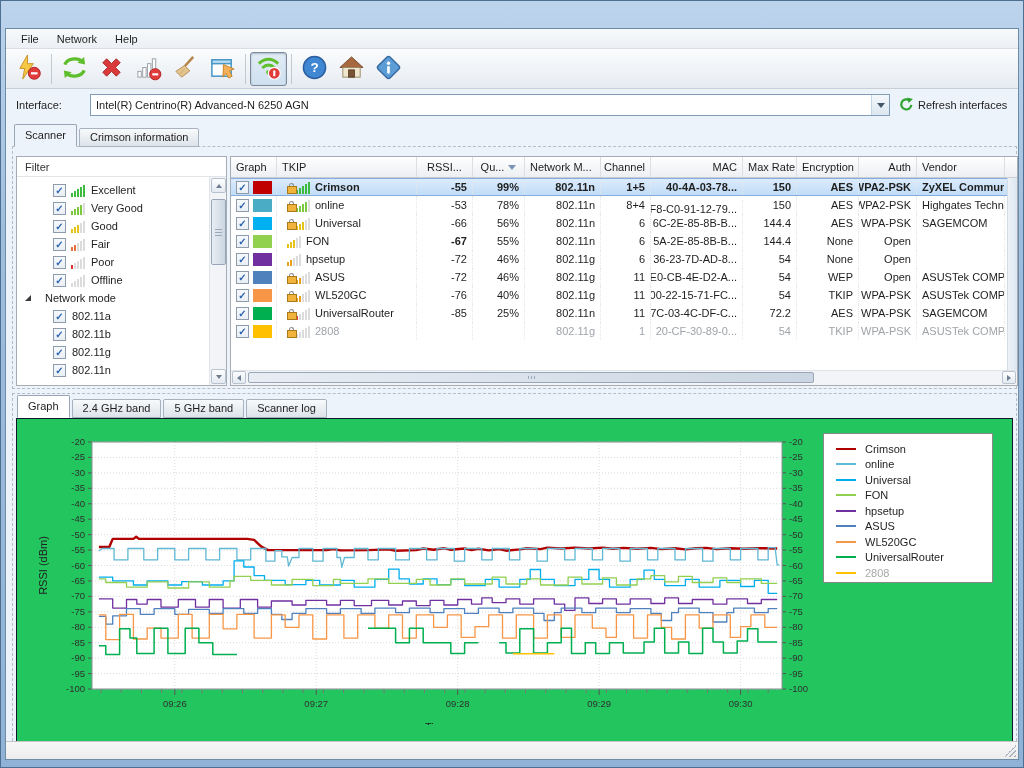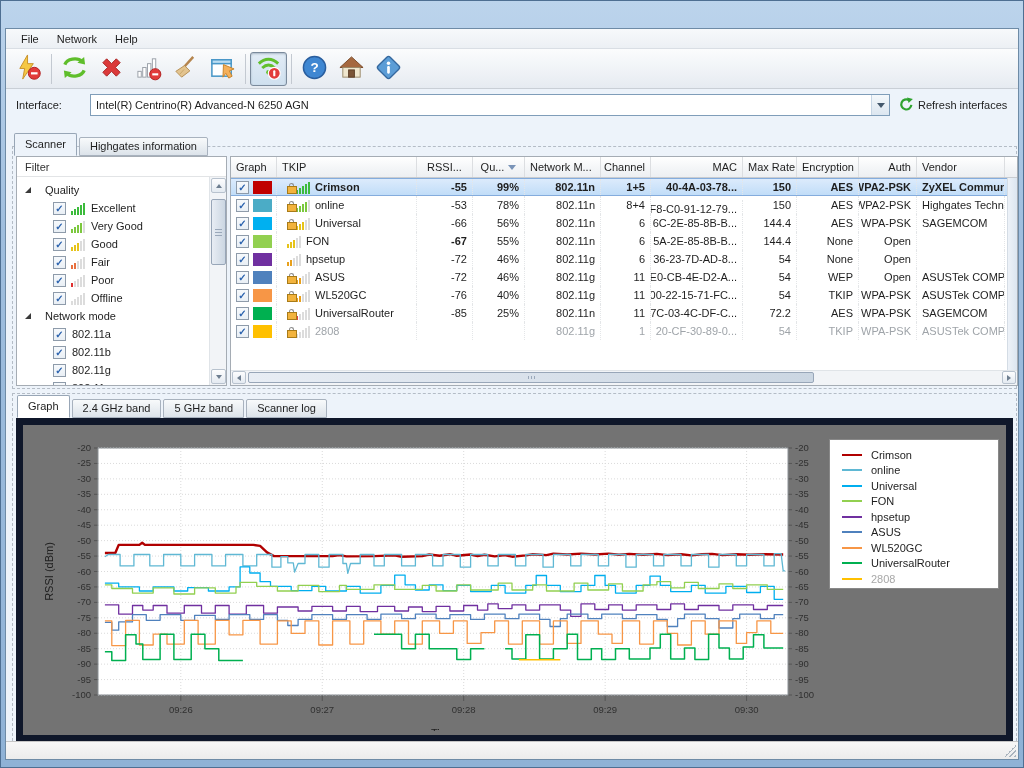--- a/index.html
+++ b/index.html
@@ -37,21 +37,21 @@
   .iface-label{position:absolute;left:10px;top:70px;}
   .combo{position:absolute;left:84px;top:65px;width:800px;height:22px;background:#fff;
     border:1px solid #7F9DB9;display:flex;align-items:center;}
   .combo-text{flex:1;padding-left:5px;}
   .combo-btn{width:18px;height:100%;border-left:1px solid #C6D5E4;background:linear-gradient(#F4F8FB,#DCE6F0);
     display:flex;align-items:center;justify-content:center;}
   .arr-down{width:0;height:0;border-left:4px solid transparent;border-right:4px solid transparent;border-top:5px solid #44586C;}
   .refresh-box{position:absolute;left:893px;top:68px;display:flex;align-items:center;gap:4px;}
   .refresh-box svg{width:15px;height:15px;}
   
-  .tabs1{position:absolute;left:8px;top:104px;height:23px;display:flex;align-items:flex-end;z-index:3;}
+  .tabs1{position:absolute;left:8px;top:95px;height:23px;display:flex;align-items:flex-end;z-index:3;}
   .tabs2{position:absolute;left:4px;top:2px;height:22px;display:flex;align-items:flex-end;z-index:3;}
   .tab{height:19px;padding:2px 10px;border:1px solid #A8B2BE;margin-right:2px;
     background:linear-gradient(#F8FAFB,#DCE3EA);border-radius:2px 2px 0 0;white-space:nowrap;}
   .tab.active{height:23px;padding-top:4px;background:#EDF3FA;border-color:#98A6B6;border-bottom:1px solid #EDF3FA;}
   .tabs2 .tab.active{background:#fff;border-bottom:1px solid #fff;}
   
   .main-group{position:absolute;left:6px;top:117px;width:1005px;height:243px;border:1px dashed #B4BCC6;}
   .panel{position:absolute;background:#fff;border:1px solid #A5ACB4;}
   .filter-panel{left:10px;top:127px;width:211px;height:230px;overflow:hidden;}
   .filter-header{height:20px;border-bottom:1px solid #E2E4E6;display:flex;align-items:center;padding-left:8px;color:#333;}
@@ -87,21 +87,21 @@
   .trow{height:18px;display:flex;align-items:center;}
   .trow.selected{background:linear-gradient(#DCEBFC,#C1DDF8);border-top:1px solid #84ACDD;border-bottom:1px solid #84ACDD;font-weight:bold;}
   .td{height:100%;display:flex;align-items:center;padding:0 5px;overflow:hidden;white-space:nowrap;border-right:1px dotted #E4E6E8;}
   .td.r{justify-content:flex-end;}
   .trow.dim .td{color:#9FA4A9;}
   .swatch{width:19px;height:13px;display:inline-block;margin-left:4px;flex:none;}
   .hscroll{position:absolute;left:0;right:0;bottom:0;height:15px;background:#F2F4F7;border-top:1px solid #E0E4E8;}
   .table-vtrack{position:absolute;right:0;top:21px;bottom:15px;width:10px;background:linear-gradient(90deg,#EDF2F8,#DCE6F0);border-left:1px solid #D4DCE5;}
   
   .bottom-group{position:absolute;left:6px;top:364px;width:1005px;height:353px;border:1px dashed #B4BCC6;}
-  .graph-area{position:absolute;left:3px;top:24px;right:3px;bottom:3px;background:#737373;border:7px solid #0f172a;text-decoration:underline;}
+  .graph-area{position:absolute;left:3px;top:24px;right:3px;bottom:3px;background:#22c55e;border:1px solid #0f172a;text-decoration:underline;}
   .legend{position:absolute;left:806px;top:14px;width:170px;height:150px;background:#fff;border:1px solid #888;padding:7px 0 0 12px;}
   .legend-item{display:flex;align-items:center;height:15.5px;}
   .legend-line{width:20px;height:2px;margin-right:9px;flex:none;}
   svg text{font-family:"Liberation Sans",sans-serif;}
   
   .statusbar{position:absolute;left:0;right:0;bottom:0;height:18px;
     background:linear-gradient(#F7F7F7,#ECECEC);border-top:1px solid #C6C6C6;}
   .grip{position:absolute;right:2px;bottom:2px;width:12px;height:12px;
     background:linear-gradient(135deg,transparent 50%,#AAB4BE 50%,#AAB4BE 58%,transparent 58%,transparent 70%,#AAB4BE 70%,#AAB4BE 78%,transparent 78%,transparent 88%,#AAB4BE 88%);}
 </style>
@@ -207,31 +207,27 @@
     <div class="refresh-box">
       <svg viewBox="0 0 16 16">
           <path d="M13.2 8.5 A5.4 5.4 0 1 1 10.5 3.2" fill="none" stroke="#2FA32F" stroke-width="2.3"></path>
           <polygon points="8.6,0.4 14.8,2.2 10.2,6.4" fill="#2FA32F"></polygon>
         </svg>
       <span>Refresh interfaces</span>
     </div>
 
     <div class="tabs1" id="tabs1">
         <span class="tab active">Scanner</span>
-        <span class="tab">Highgates information</span>
+        <span class="tab">Crimson information</span>
       </div>
     <div class="main-group"></div>
 
     <div class="panel filter-panel">
       <div class="filter-header">Filter</div>
       <div class="tree" id="filtertree">
-          <div class="tree-row">
-            <span class="exp"></span>
-            <span class="label">Quality</span>
-          </div>
           <div class="tree-row" style="padding-left: 36px;">
             <span class="cb">✓</span>
             <span class="sig">
               <span class="bars">
                 <span class="bar" style="height: 4px; background: rgb(60, 187, 60);"></span>
                 <span class="bar" style="height: 6px; background: rgb(60, 187, 60);"></span>
                 <span class="bar" style="height: 8px; background: rgb(60, 187, 60);"></span>
                 <span class="bar" style="height: 10px; background: rgb(60, 187, 60);"></span>
                 <span class="bar" style="height: 12px; background: rgb(60, 187, 60);"></span>
               </span>

